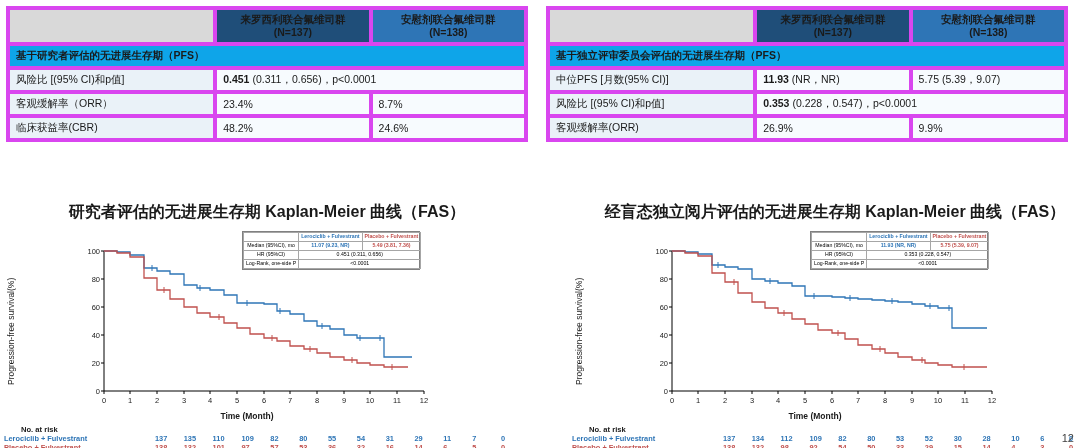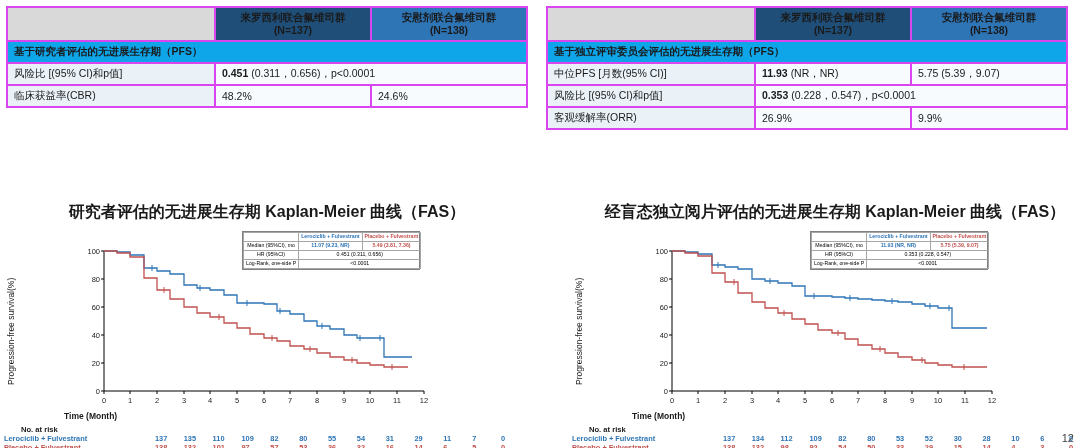--- a/index.html
+++ b/index.html
@@ -2,37 +2,37 @@
 <html><head>
 <meta charset="utf-8">
 <style>
   html,body{margin:0;padding:0;}
   body{width:1080px;height:448px;background:#ffffff;font-family:"Liberation Sans",sans-serif;position:relative;overflow:hidden;}
   .panel{position:absolute;top:6px;width:522px;}
   .panel.left{left:6px;}
   .panel.right{left:546px;}
 
   table.tbl{border-collapse:collapse;width:100%;table-layout:fixed;}
-  table.tbl td,table.tbl th{border:2px solid #d946ef;padding:3px 6px;font-size:10.5px;color:#1a1a1a;vertical-align:middle;}
+  table.tbl td,table.tbl th{border:4px solid #d946ef;padding:3px 6px;font-size:10.5px;color:#1a1a1a;vertical-align:middle;}
   .hdr-blank{background:#d9d9d9;border:1px solid #ffffff;}
   .hdr-arm{background:#1f4e79;color:#ffffff;text-align:center;font-weight:bold;font-size:10.5px;line-height:1.25;}
   .hdr-arm.alt{background:#2e75b6;}
   .row-title{background:#0ea5e9;font-weight:bold;font-size:11px;}
   .cell-lbl{background:#eaf2f8;font-size:10.5px;}
   .cell-val{background:#f4f9fd;font-size:10.5px;}
   .cell-val b{font-weight:bold;}
   .shade-b{background:#f7fbfe;}
 
   .chart-wrap{position:absolute;top:202px;width:526px;height:244px;}
   .chart-wrap.left{left:4px;}
   .chart-wrap.right{left:572px;}
   .chart-title{text-align:center;font-size:16px;font-weight:bold;color:#1a1a1a;margin:0 0 2px 0;}
   .plot-area{position:relative;width:100%;height:186px;}
   .ylabel{position:absolute;left:2px;top:30px;font-size:8.5px;color:#1a1a1a;transform:rotate(-90deg);transform-origin:left top;white-space:nowrap;}
-  .xlabel{position:absolute;left:0;right:0;bottom:-2px;text-align:left;font-size:8.5px;font-weight:bold;color:#1a1a1a;margin-top:29px;}
+  .xlabel{position:absolute;left:0;right:0;bottom:-2px;text-align:center;font-size:8.5px;font-weight:bold;color:#1a1a1a;margin-top:29px;}
   svg.km{position:absolute;left:0;top:0;}
 
   .legend-box{position:absolute;border:1px solid #808080;background:#ffffff;font-size:5.2px;}
   .legend-box table{border-collapse:collapse;width:100%;}
   .legend-box td{border:1px solid #a6a6a6;padding:1px 2px;text-align:center;line-height:1.15;white-space:nowrap;}
   .lg-blue{color:#2e75b6;font-weight:bold;}
   .lg-red{color:#c0504d;font-weight:bold;}
   .lg-lbl{text-align:left;}
 
   .risk{position:absolute;left:0;right:0;bottom:-2px;font-size:7.4px;}
@@ -65,20 +65,25 @@
         <div>安慰剂联合氟维司群</div>
         <div>(N=138)</div>
       </td>
     </tr>
     <tr>
       <td class="row-title" colspan="3">基于研究者评估的无进展生存期（PFS）</td>
     </tr>
     <tr>
       <td class="cell-lbl">风险比 [(95% CI)和p值]</td>
       <td class="cell-val shade-b" colspan="2"><b>0.451</b> <span>(0.311，0.656)，p&lt;0.0001</span></td>
+    </tr>
+    <tr>
+      <td class="cell-lbl">客观缓解率（ORR）</td>
+      <td class="cell-val shade-b">23.4%</td>
+      <td class="cell-val shade-b">8.7%</td>
     </tr>
     <tr>
       <td class="cell-lbl">临床获益率(CBR)</td>
       <td class="cell-val shade-b">48.2%</td>
       <td class="cell-val shade-b">24.6%</td>
     </tr>
   </tbody>
     </table>
 </div>
 

